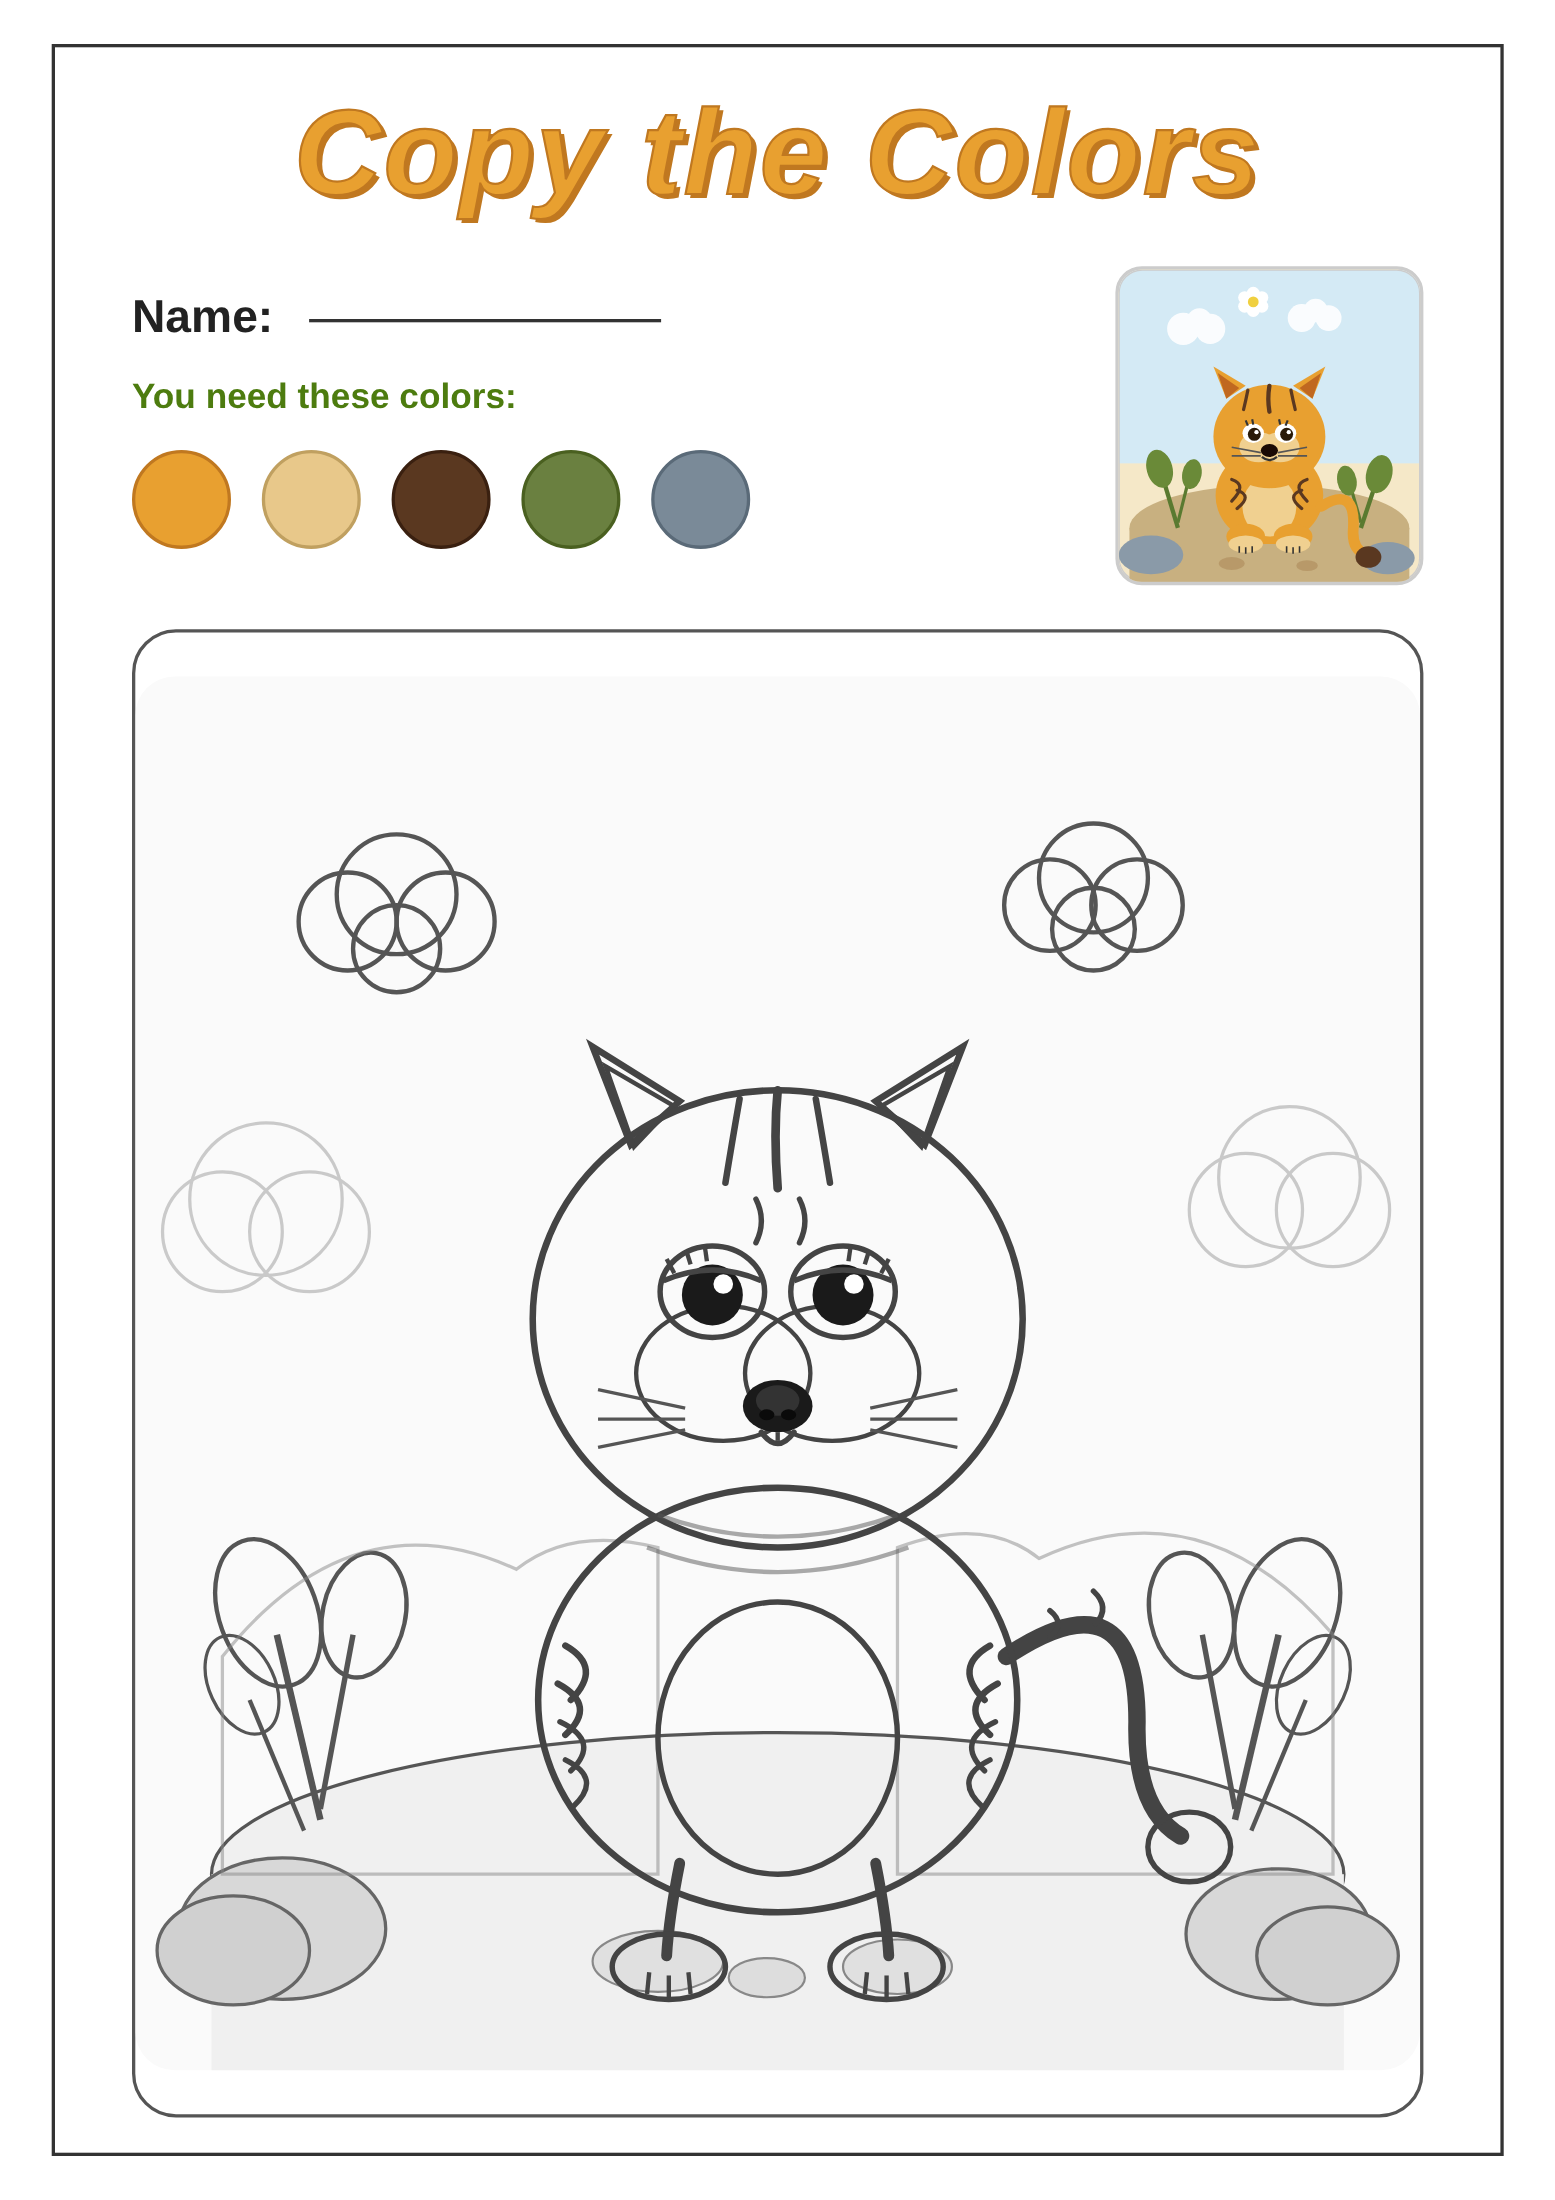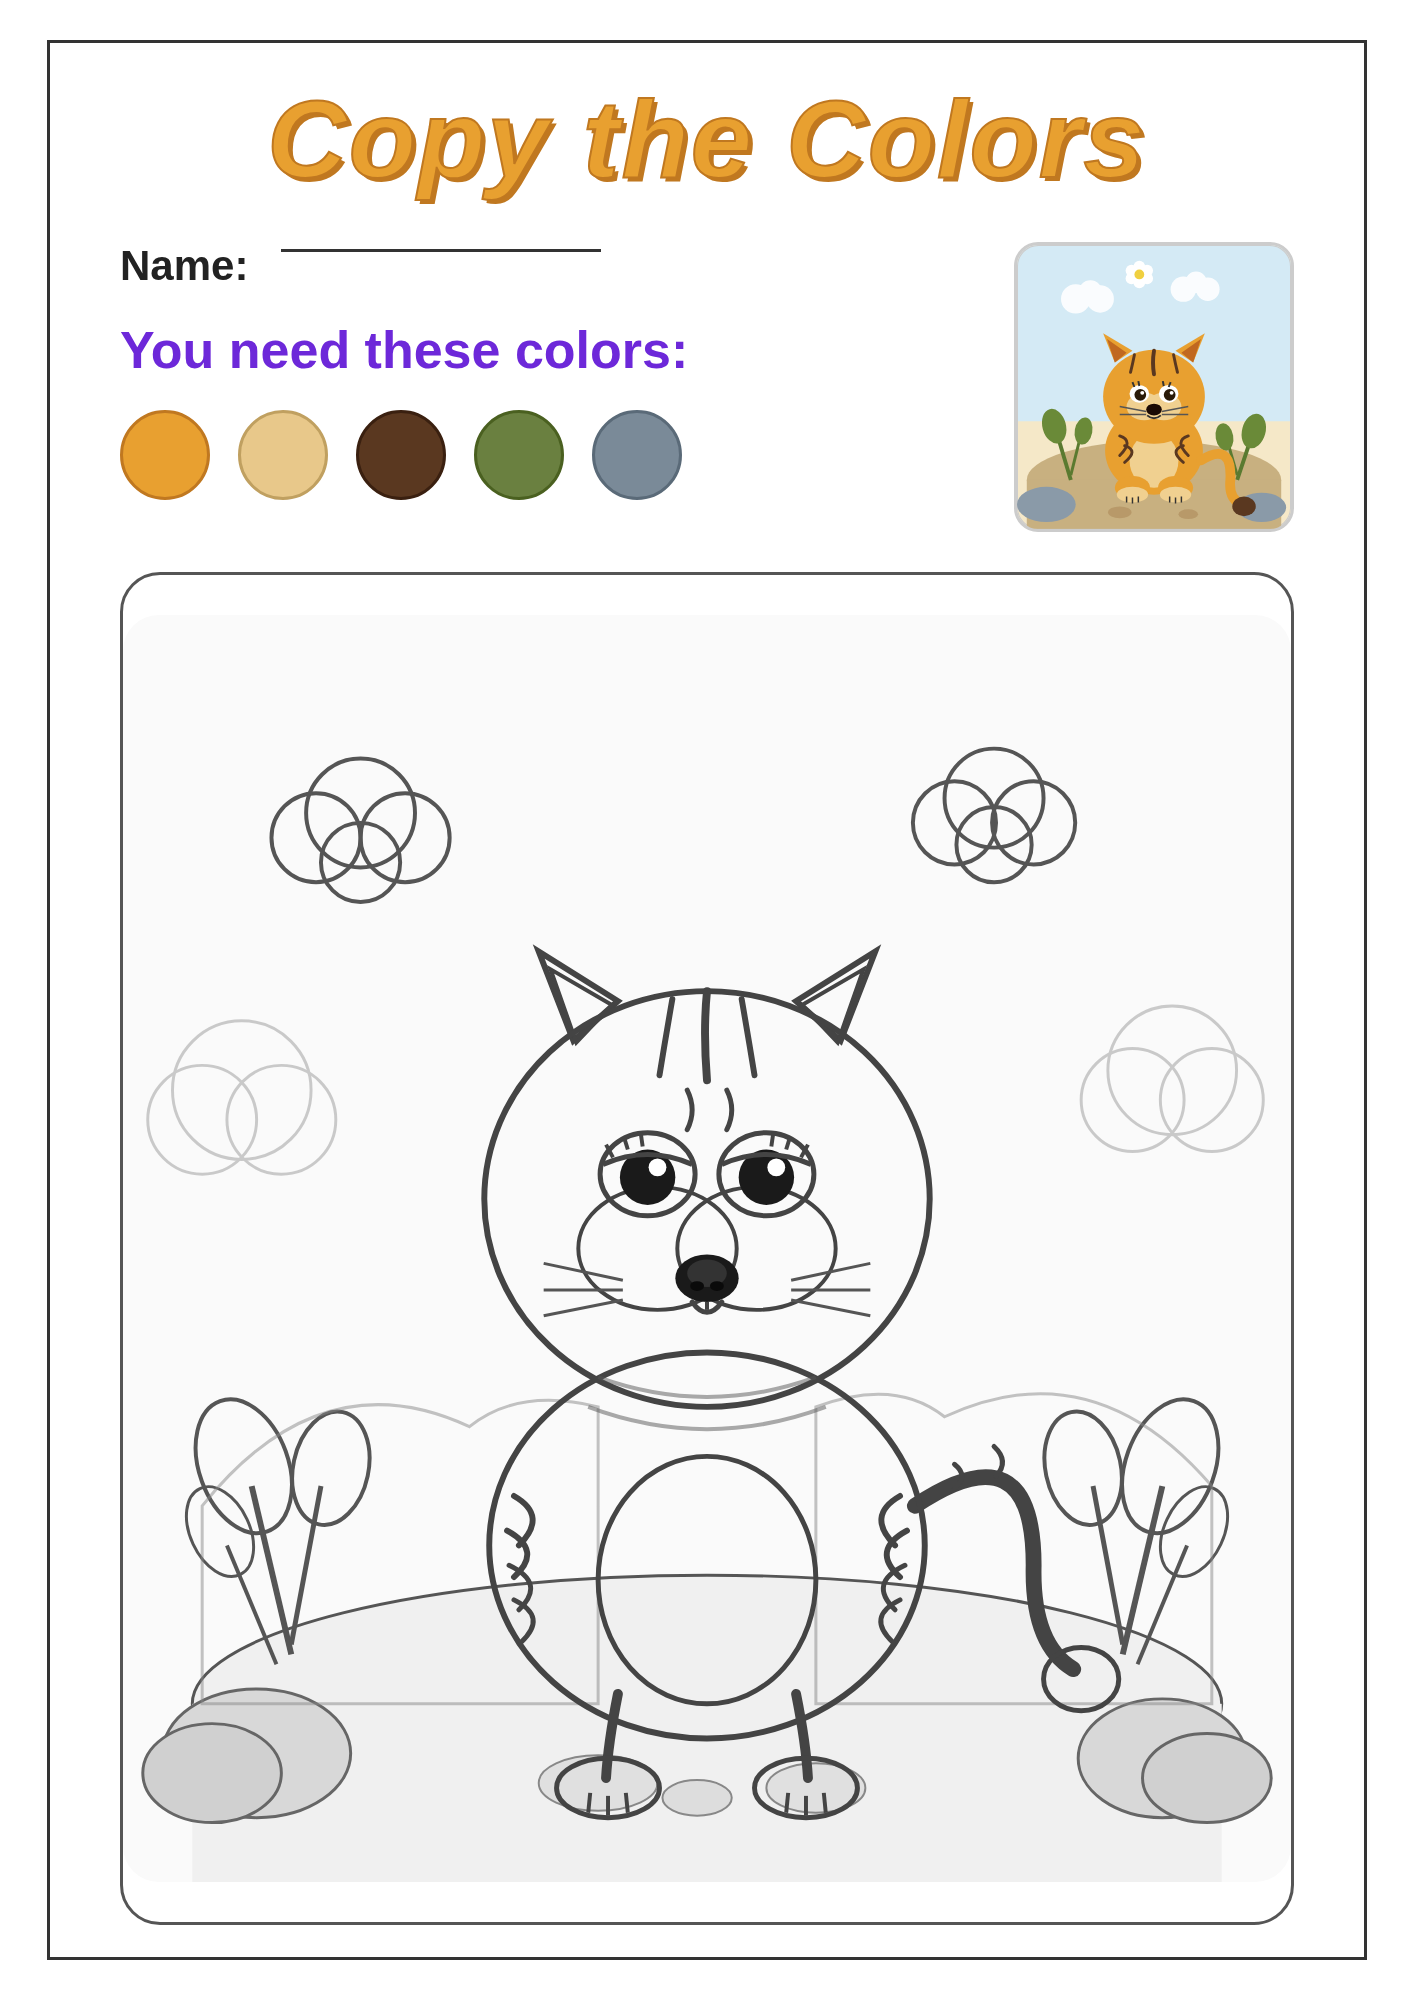--- a/index.html
+++ b/index.html
@@ -54,39 +54,41 @@
     }
 
     .name-colors-col {
       display: flex;
       flex-direction: column;
       gap: 30px;
     }
 
     .name-row {
       display: flex;
+      align-items: center;
       gap: 33px;
+      margin-top: 22px;
     }
 
     .name-label {
       font-size: 42px;
       font-weight: bold;
       color: #222;
     }
 
     .name-line {
       width: 320px;
       border-bottom: 3px solid #333;
       height: 10px;
     }
 
     .colors-label {
-      font-size: 52px;
+      font-size: 32px;
       font-weight: bold;
-      color: #6d28d9;
+      color: #4d7c0f;
     }
 
     .color-circles {
       display: flex;
       gap: 28px;
       align-items: center;
     }
 
     .color-circle {
       width: 90px;

